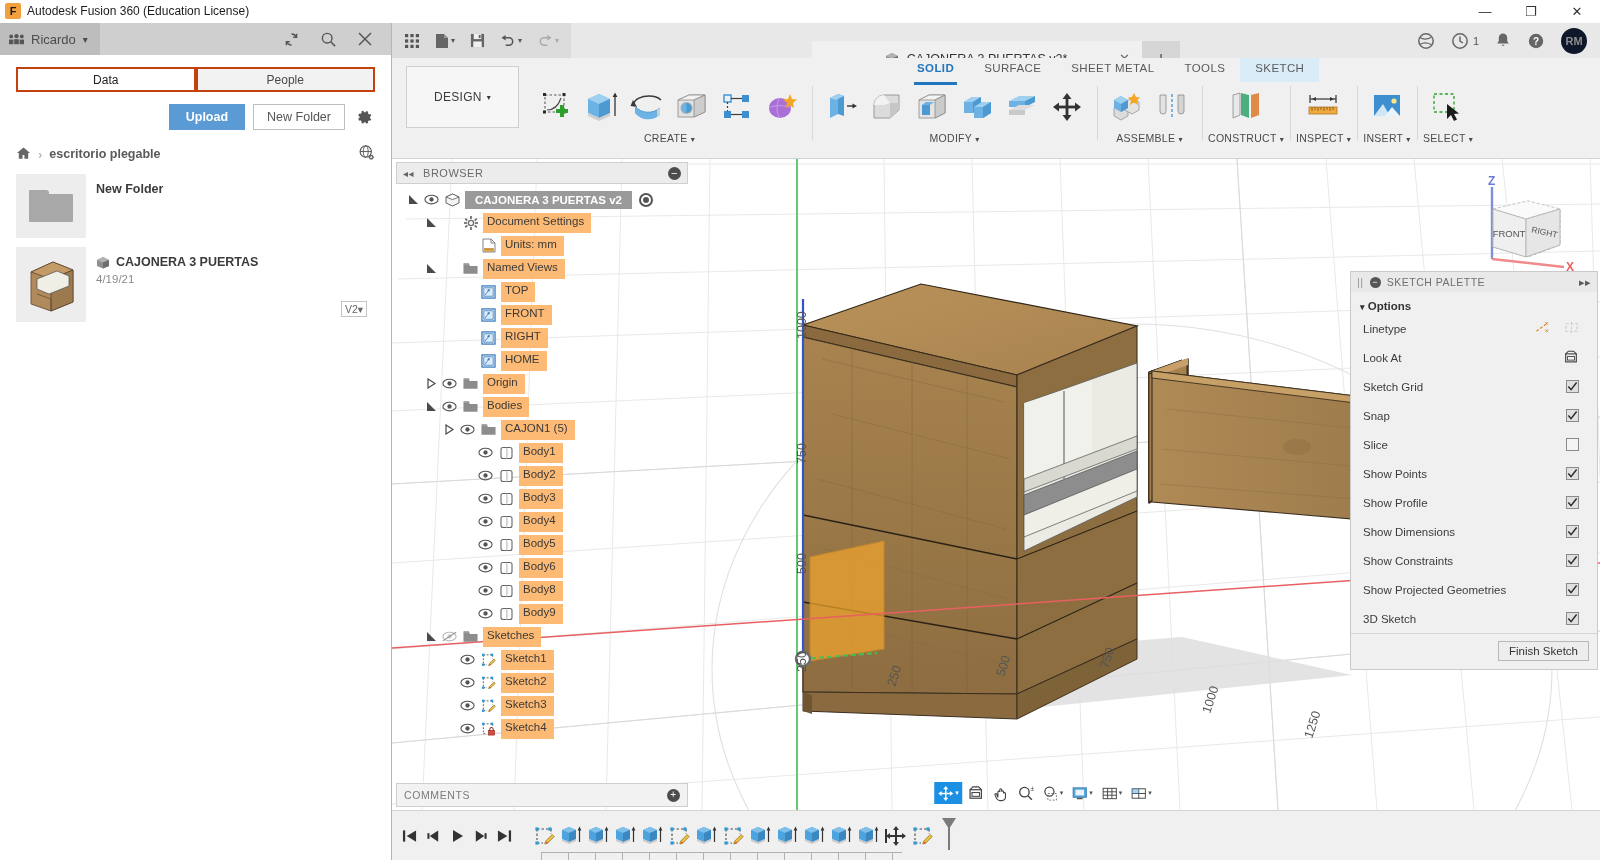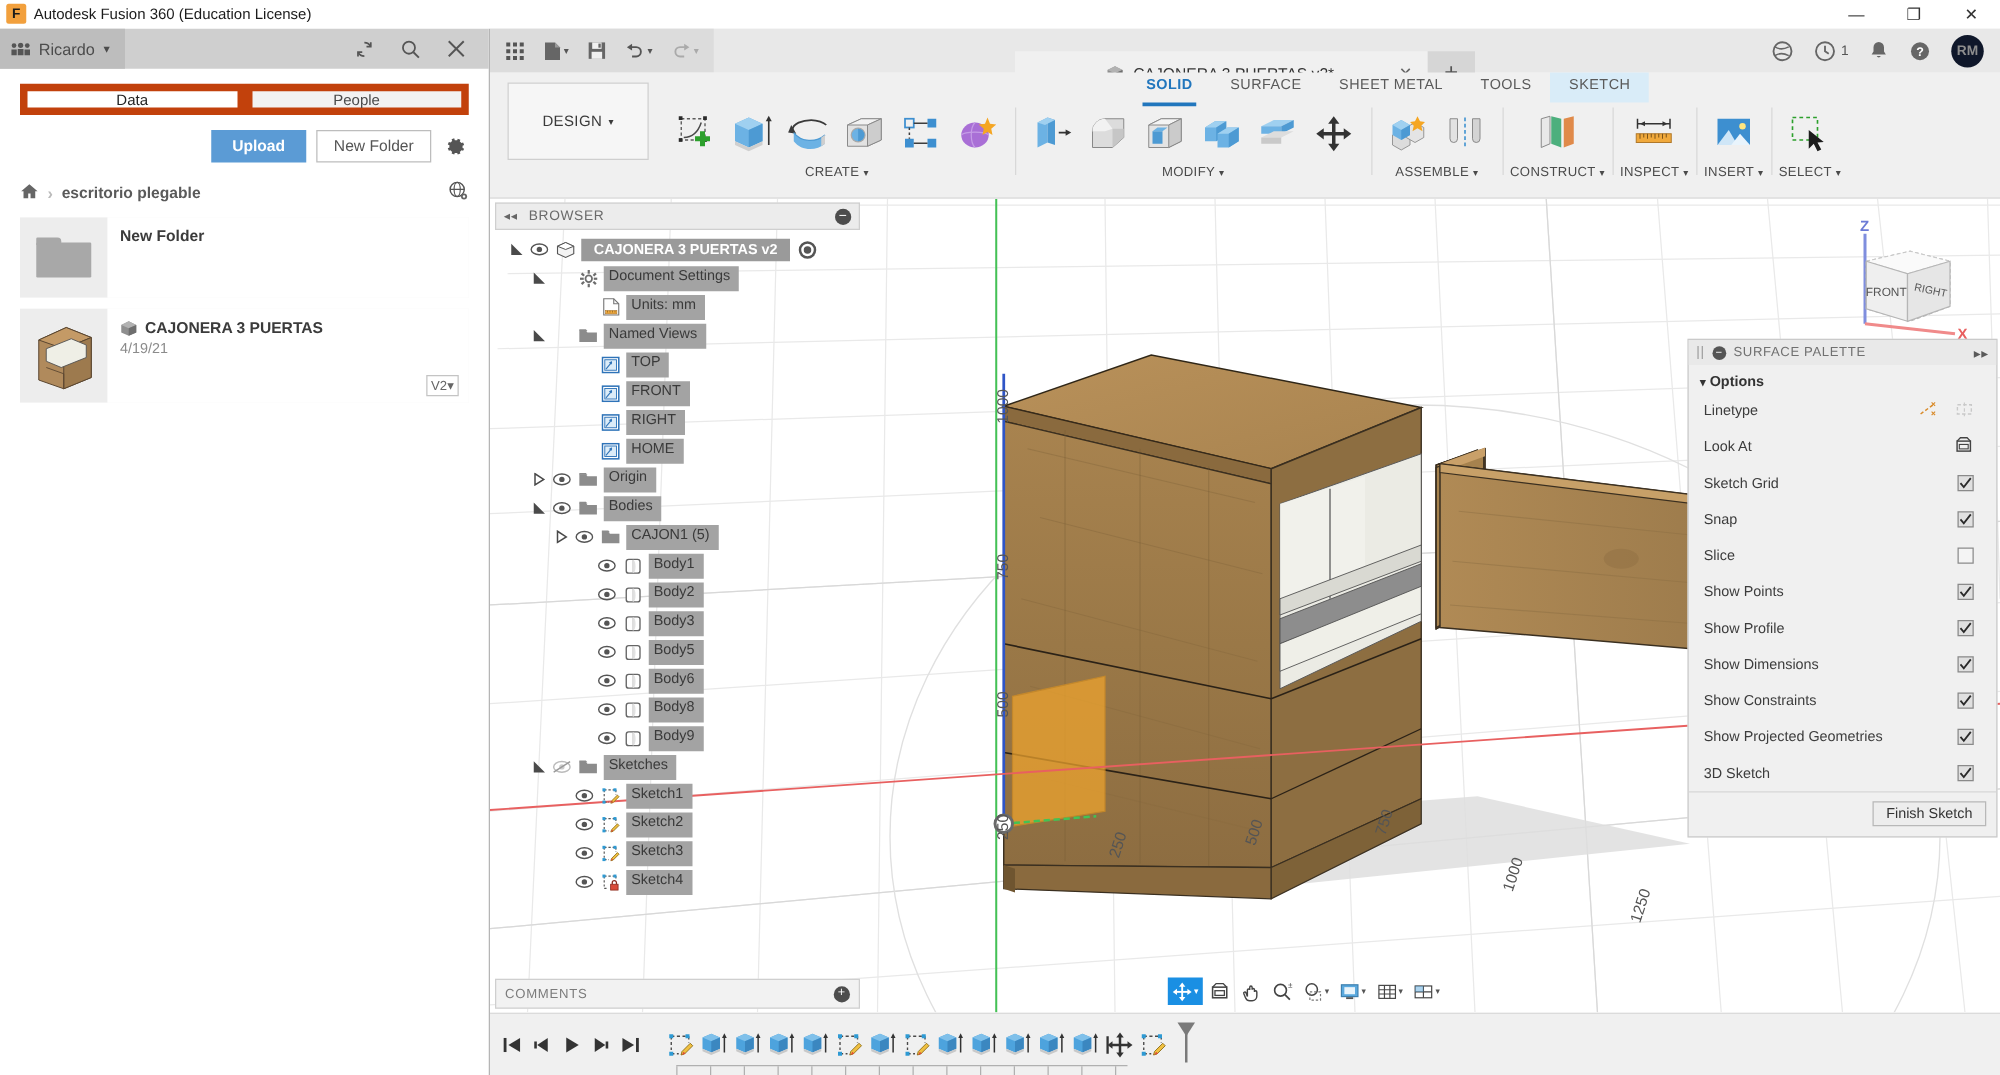--- a/index.html
+++ b/index.html
@@ -40,21 +40,21 @@
   .lp-user {
     display:flex; align-items:center; height:32px; padding:0 12px 0 9px;
     background:#bdbdbd; color:#4c4c4c; font-size:13px; gap:7px;
   }
   .lp-header-icons { margin-left:auto; display:flex; align-items:center;
      gap:17px; padding-right:16px; color:#555; }
   .lp-icon-btn { width:20px; height:20px; display:flex; align-items:center;
      justify-content:center; cursor:pointer; }
   .lp-tabs { display:flex; margin:12px 16px 0 16px; height:25px; }
   .lp-tab {
-    flex:1; border:6px solid #c2410c; display:flex; align-items:center;
+    flex:1; border:2px solid #c2410c; display:flex; align-items:center;
     justify-content:center; font-size:12px; color:#4a4a4a; background:#f2f2f2;
     cursor:pointer;
   }
   .lp-tab.active { background:#ffffff; color:#222; }
   .lp-actions { display:flex; align-items:center; justify-content:flex-end;
      gap:8px; margin:12px 16px 0 16px; }
   .btn-upload {
     background:#5b9bd5; color:#fff; border:none; height:26px; padding:0 17px;
     font-size:12.5px; font-weight:bold; cursor:pointer;
     font-family:"Liberation Sans", sans-serif;
@@ -155,21 +155,21 @@
   .browser-head { height:22px; background:#ececec; border:1px solid #cfcfcf;
       display:flex; align-items:center; padding:0 6px; gap:9px;
       color:#6a6a6a; letter-spacing:.5px; font-size:11px; }
   .br-collapse { color:#666; font-size:10px; cursor:pointer; }
   .br-minus { margin-left:auto; width:13px; height:13px; border-radius:50%;
       background:#4d4d4d; color:#fff; display:flex; align-items:center;
       justify-content:center; font-size:11px; line-height:1; cursor:pointer; }
   .tree { padding:4px 0 0 0; }
   .trow { display:flex; align-items:center; height:23px; gap:4px;
       position:relative; cursor:pointer; }
-  .trow .lbl { background:#a3a3a3; padding:2px 7px 6px 4px; color:#3a3a3a;
+  .trow .lbl { background:#fdba74; padding:2px 7px 6px 4px; color:#3a3a3a;
       white-space:nowrap; }
   .trow.root .lbl { background:#9a9a9a; color:#fff; font-weight:bold;
       padding:3px 10px; }
   .tri { width:11px; height:11px; display:inline-block; }
   .eye { width:17px; height:14px; display:flex; align-items:center;
       justify-content:center; cursor:pointer; }
   .ticon { width:17px; height:16px; display:flex; align-items:center;
       justify-content:center; }
   .radio-dot { width:14px; height:14px; border-radius:50%; border:2px solid #555;
       display:flex; align-items:center; justify-content:center; margin-left:3px; }
@@ -1102,20 +1102,38 @@
                   <circle cx="8" cy="5.5" r="2.3" fill="#555"></circle>
                 </svg>
               </span>
               <span class="ticon">
                 <svg width="15" height="14" viewBox="0 0 15 14">
                   <rect x="2" y="1.5" width="11" height="11" rx="2" fill="#fff" stroke="#666" stroke-width="1.1"></rect>
                   <path d="M7.5 1.8v10.6" stroke="#bbb" stroke-width="1"></path>
                   <path d="M7.5 1.8a2.4 5.4 0 0 1 0 10.6z" fill="#e2e2e2"></path>
                 </svg>
               </span>
+              <span class="lbl">Body4</span>
+            </div>
+            <div class="trow">
+              <span style="width: 62px; display: inline-block;"></span>
+              <span class="tri"></span>
+              <span class="eye">
+                <svg width="15" height="11" viewBox="0 0 16 11">
+                  <ellipse cx="8" cy="5.5" rx="7" ry="4.6" fill="none" stroke="#555" stroke-width="1.2"></ellipse>
+                  <circle cx="8" cy="5.5" r="2.3" fill="#555"></circle>
+                </svg>
+              </span>
+              <span class="ticon">
+                <svg width="15" height="14" viewBox="0 0 15 14">
+                  <rect x="2" y="1.5" width="11" height="11" rx="2" fill="#fff" stroke="#666" stroke-width="1.1"></rect>
+                  <path d="M7.5 1.8v10.6" stroke="#bbb" stroke-width="1"></path>
+                  <path d="M7.5 1.8a2.4 5.4 0 0 1 0 10.6z" fill="#e2e2e2"></path>
+                </svg>
+              </span>
               <span class="lbl">Body5</span>
             </div>
             <div class="trow">
               <span style="width: 62px; display: inline-block;"></span>
               <span class="tri"></span>
               <span class="eye">
                 <svg width="15" height="11" viewBox="0 0 16 11">
                   <ellipse cx="8" cy="5.5" rx="7" ry="4.6" fill="none" stroke="#555" stroke-width="1.2"></ellipse>
                   <circle cx="8" cy="5.5" r="2.3" fill="#555"></circle>
                 </svg>
@@ -1300,21 +1318,21 @@
           <polygon points="66,48 100,38 100,74 66,86" fill="#e6e6e6" stroke="#b6b6b6" stroke-width="1"></polygon>
           <text x="49" y="66" font-family="Liberation Sans, sans-serif" font-size="9.5" fill="#555" text-anchor="middle">FRONT</text>
           <text x="84" y="64" font-family="Liberation Sans, sans-serif" font-size="8.5" fill="#555" text-anchor="middle" transform="rotate(12 84 64)">RIGHT</text>
         </svg>
       </div>
 
       <div class="palette">
         <div class="pal-head">
           <span style="color:#999;font-size:11px">||</span>
           <span class="pal-dot">−</span>
-          <span>SURFACE PALETTE</span>
+          <span>SKETCH PALETTE</span>
           <span class="pal-expand">▸▸</span>
         </div>
         <div class="pal-section">
           <span style="font-size:9px">▾</span>
           <span>Options</span>
         </div>
         <div id="palette-rows">
             <div class="pal-row">
               <span class="pl">Linetype</span>
               <span style="display: flex; gap: 14px; align-items: center;">

